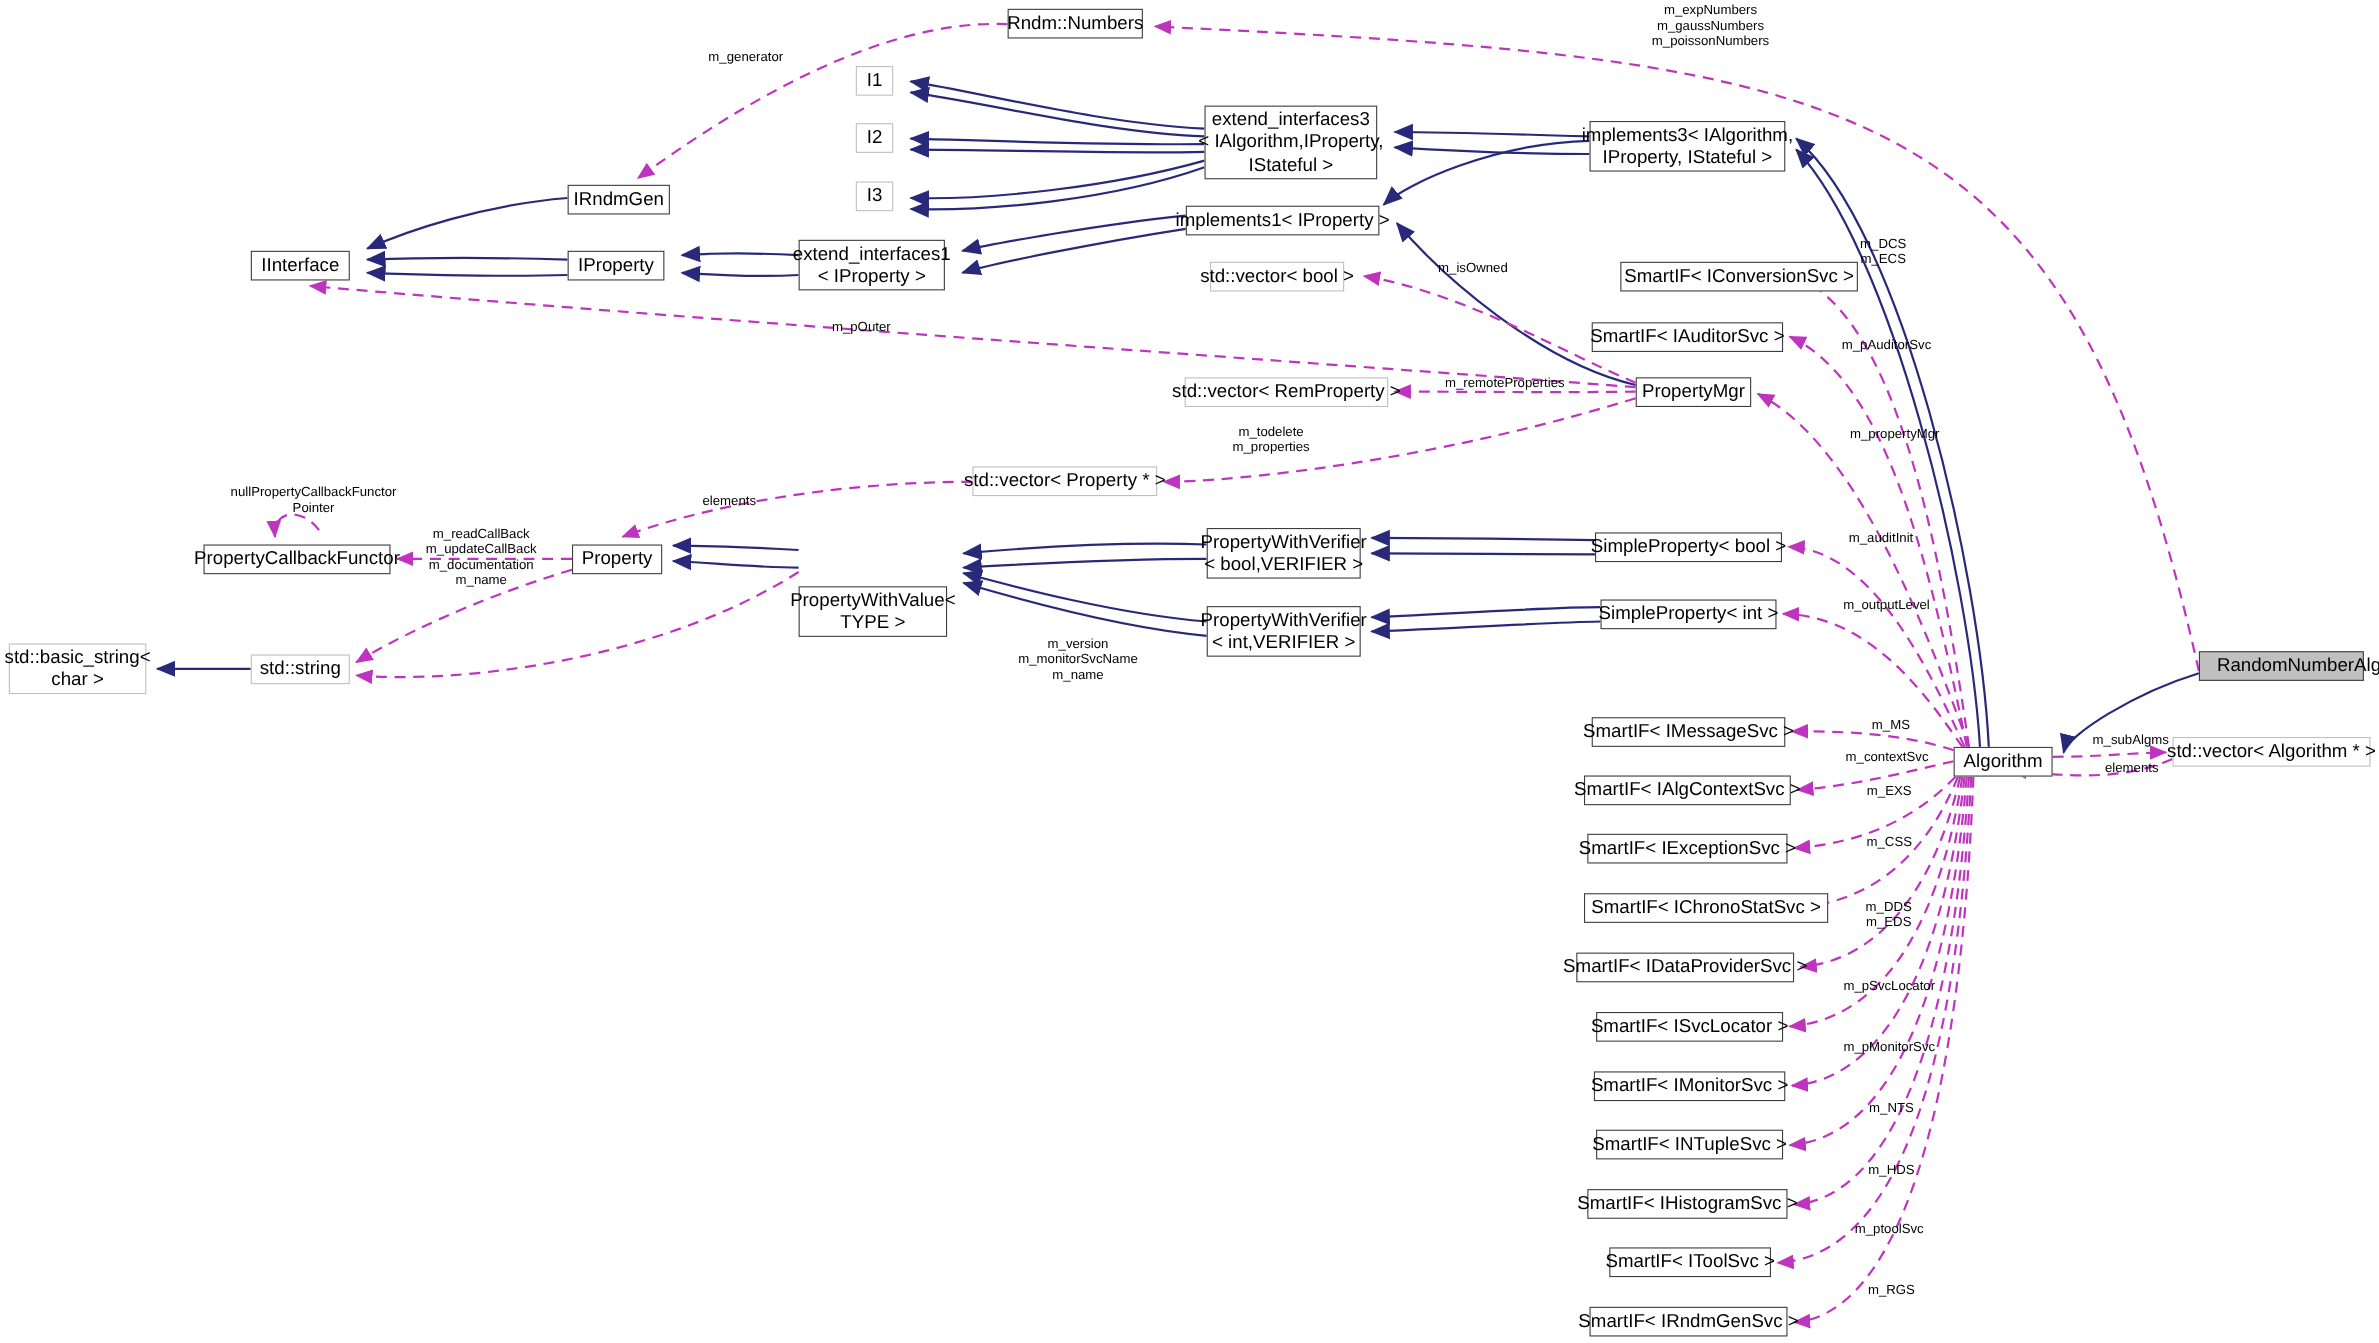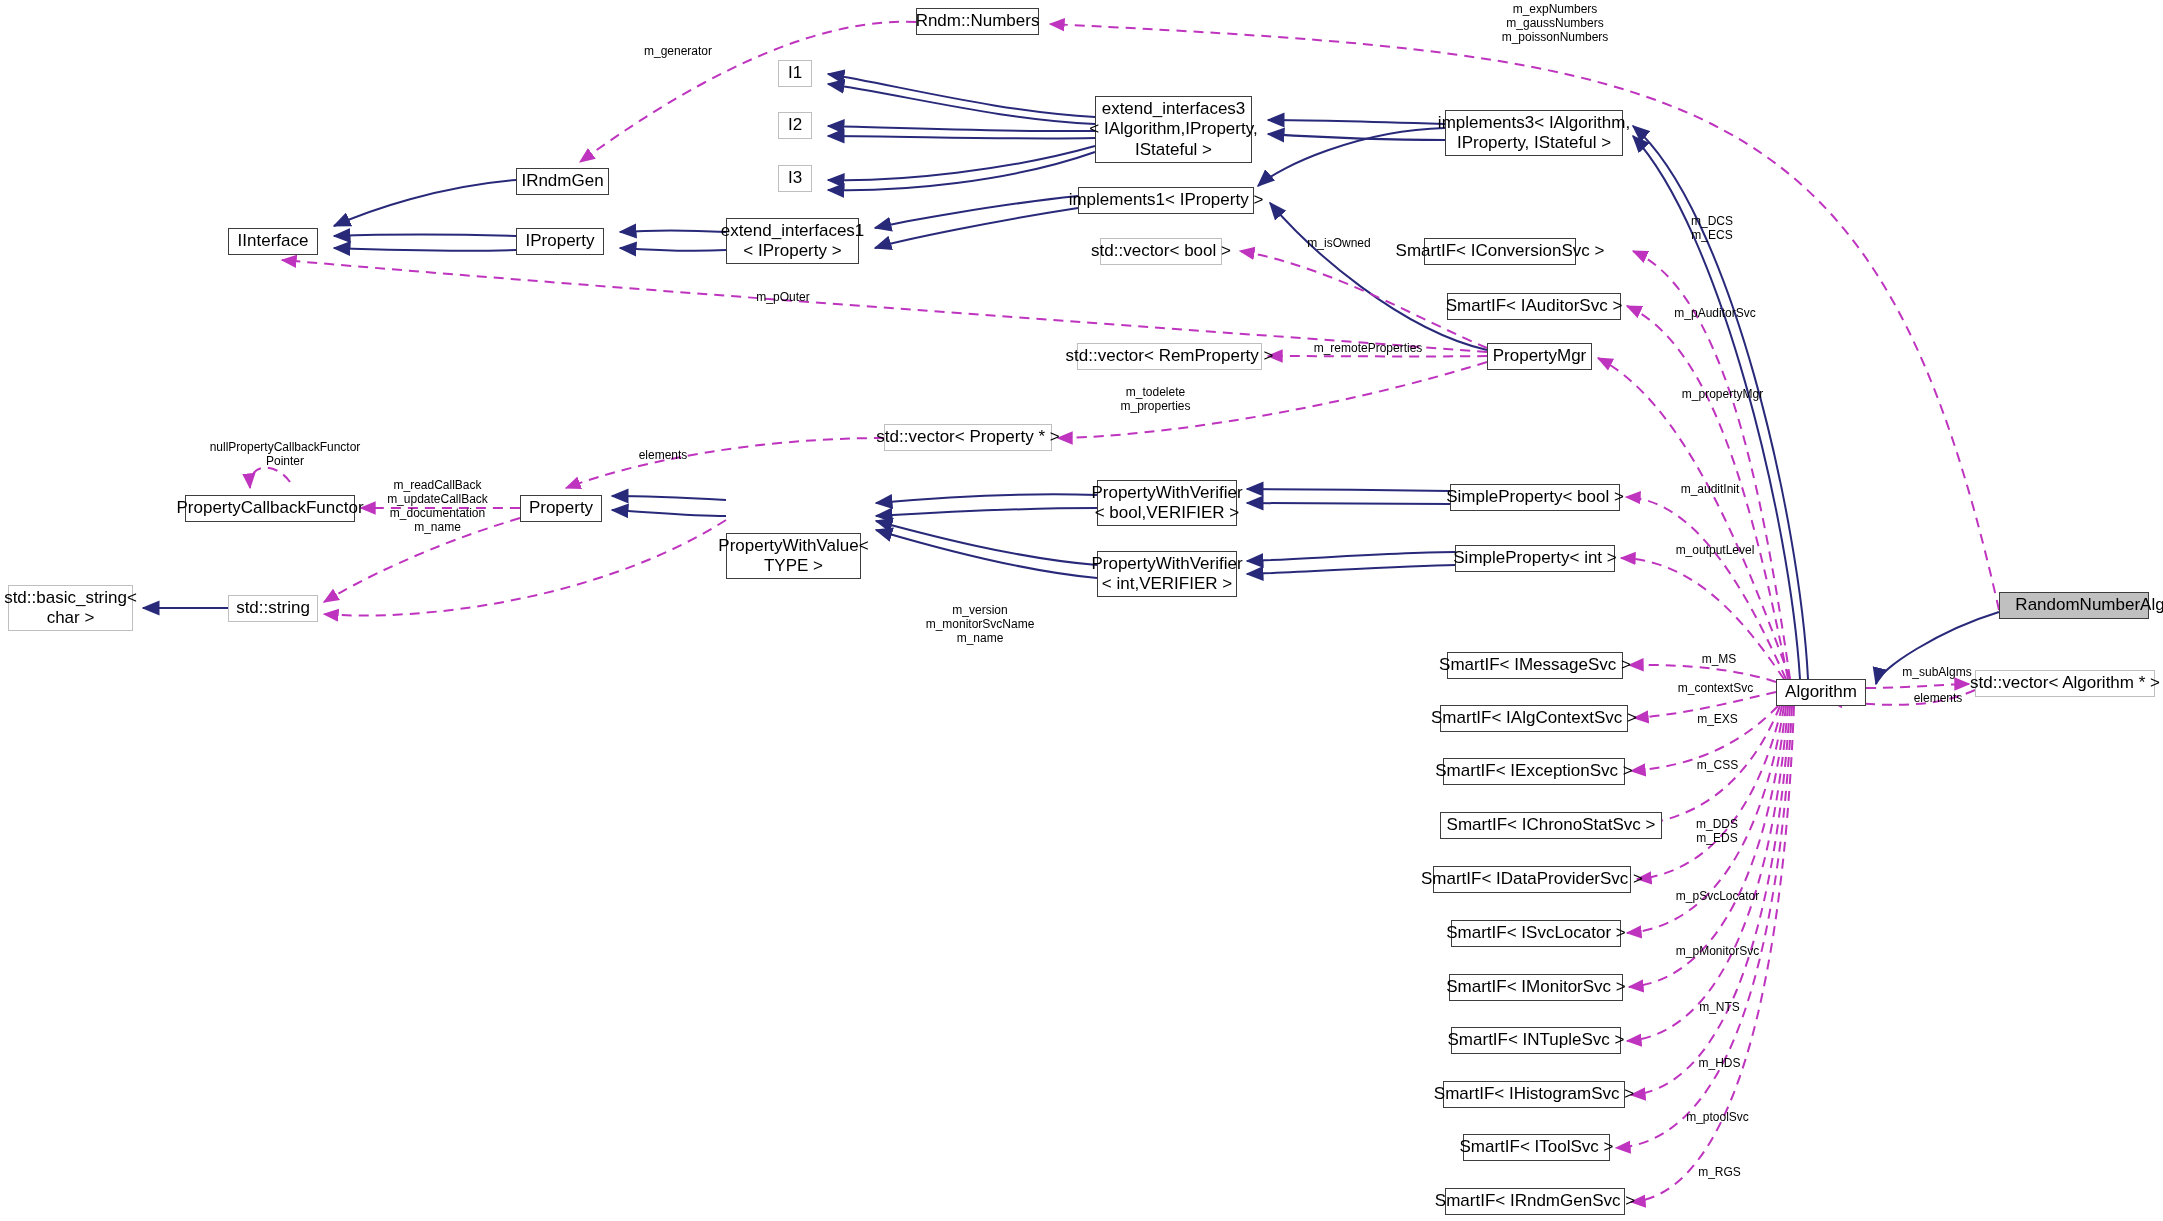--- a/index.html
+++ b/index.html
@@ -195,21 +195,21 @@
 IStateful &gt;</div>
       <div class="node solid" style="left: 1445px; top: 110px; width: 178px; height: 46px;">implements3&lt; IAlgorithm,
 IProperty, IStateful &gt;</div>
       <div class="node solid" style="left: 516px; top: 168px; width: 93px; height: 27px;">IRndmGen</div>
       <div class="node solid" style="left: 228px; top: 228px; width: 90px; height: 27px;">IInterface</div>
       <div class="node solid" style="left: 516px; top: 228px; width: 88px; height: 27px;">IProperty</div>
       <div class="node solid" style="left: 726px; top: 218px; width: 133px; height: 46px;">extend_interfaces1
 &lt; IProperty &gt;</div>
       <div class="node solid" style="left: 1078px; top: 187px; width: 176px; height: 27px;">implements1&lt; IProperty &gt;</div>
       <div class="node light" style="left: 1100px; top: 238px; width: 122px; height: 27px;">std::vector&lt; bool &gt;</div>
-      <div class="node solid" style="left: 1424px; top: 238px; width: 152px; height: 27px;">SmartIF&lt; IConversionSvc &gt;</div>
+      <div class="node solid" style="left: 1473px; top: 238px; width: 216px; height: 27px;">SmartIF&lt; IConversionSvc &gt;</div>
       <div class="node solid" style="left: 1447px; top: 293px; width: 174px; height: 27px;">SmartIF&lt; IAuditorSvc &gt;</div>
       <div class="node light" style="left: 1077px; top: 343px; width: 185px; height: 27px;">std::vector&lt; RemProperty &gt;</div>
       <div class="node solid" style="left: 1487px; top: 343px; width: 105px; height: 27px;">PropertyMgr</div>
       <div class="node light" style="left: 884px; top: 424px; width: 168px; height: 27px;">std::vector&lt; Property * &gt;</div>
       <div class="node solid" style="left: 185px; top: 495px; width: 170px; height: 27px;">PropertyCallbackFunctor</div>
       <div class="node solid" style="left: 520px; top: 495px; width: 82px; height: 27px;">Property</div>
       <div class="node solid" style="left: 726px; top: 485px; width: 135px; height: 46px; margin-top: 48px;">PropertyWithValue&lt;
 TYPE &gt;</div>
       <div class="node solid" style="left: 1097px; top: 480px; width: 140px; height: 46px;">PropertyWithVerifier
 &lt; bool,VERIFIER &gt;</div>
@@ -251,21 +251,21 @@
 m_properties</div>
       <div class="edge-label" style="left: 613px; top: 448px; width: 100px; text-align: center;">elements</div>
       <div class="edge-label" style="left: 170px; top: 440px; width: 230px; text-align: center;">nullPropertyCallbackFunctor
 Pointer</div>
       <div class="edge-label" style="left: 355px; top: 478px; width: 165px; text-align: center;">m_readCallBack
 m_updateCallBack
 m_documentation
 m_name</div>
       <div class="edge-label" style="left: 1655px; top: 482px; width: 110px; text-align: center;">m_auditInit</div>
       <div class="edge-label" style="left: 1645px; top: 543px; width: 140px; text-align: center;">m_outputLevel</div>
-      <div class="edge-label" style="left: 880px; top: 578px; width: 200px; text-align: center; margin-top: 25px;">m_version
+      <div class="edge-label" style="left: 880px; top: 578px; width: 200px; text-align: center;">m_version
 m_monitorSvcName
 m_name</div>
       <div class="edge-label" style="left: 1679px; top: 652px; width: 80px; text-align: center;">m_MS</div>
       <div class="edge-label" style="left: 1648px; top: 681px; width: 135px; text-align: center;">m_contextSvc</div>
       <div class="edge-label" style="left: 1675px; top: 712px; width: 85px; text-align: center;">m_EXS</div>
       <div class="edge-label" style="left: 1877px; top: 665px; width: 120px; text-align: center;">m_subAlgms</div>
       <div class="edge-label" style="left: 1888px; top: 691px; width: 100px; text-align: center;">elements</div>
       <div class="edge-label" style="left: 1675px; top: 758px; width: 85px; text-align: center;">m_CSS</div>
       <div class="edge-label" style="left: 1672px; top: 817px; width: 90px; text-align: center;">m_DDS
 m_EDS</div>

